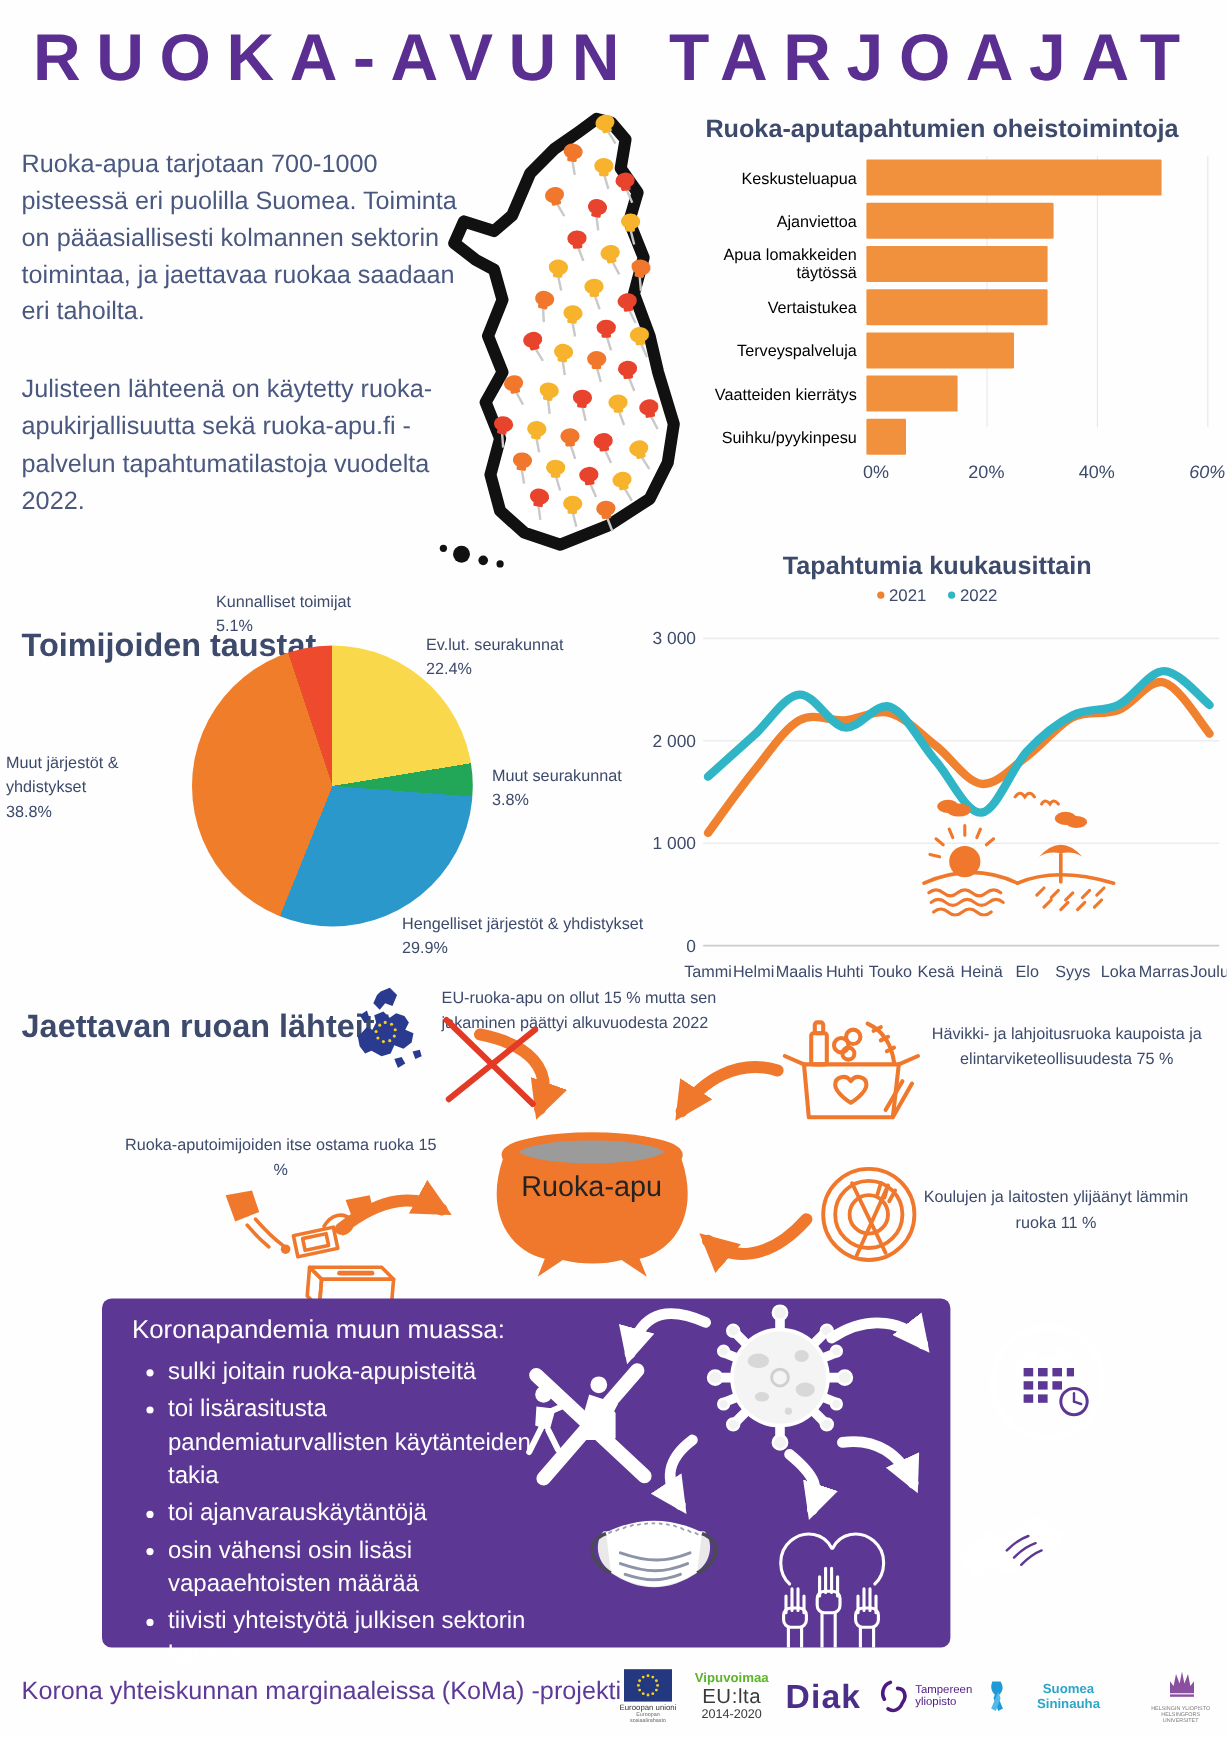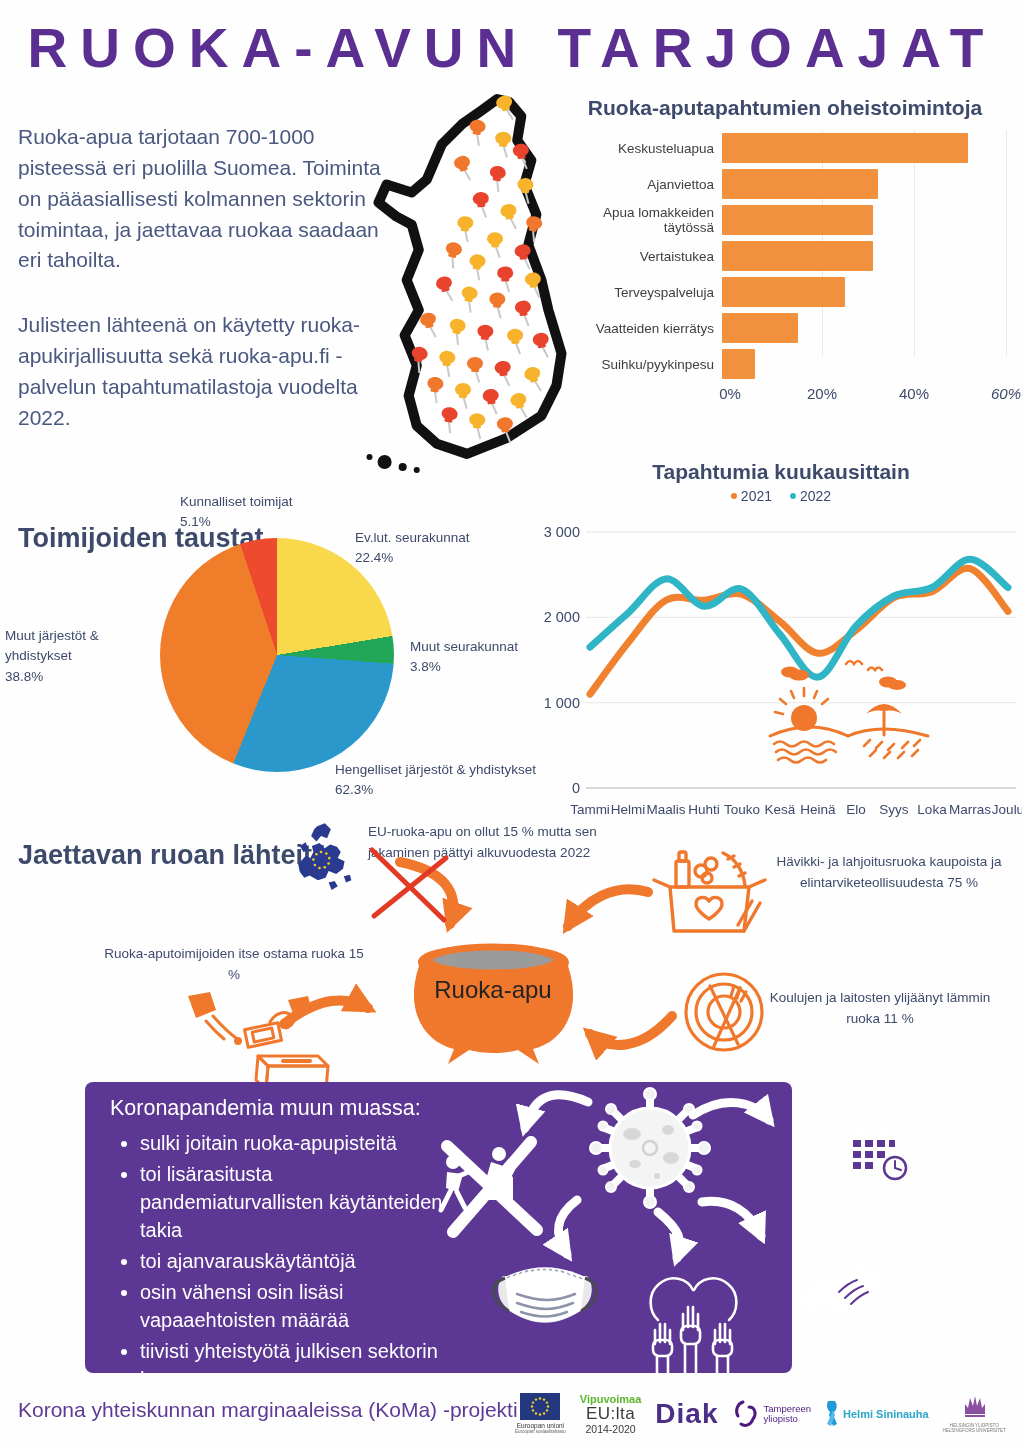--- a/index.html
+++ b/index.html
@@ -15,21 +15,21 @@
 
   .finland-wrap{position:absolute;left:352px;top:84px;width:230px;height:392px;}
 
   
   .bar-section{position:absolute;left:552px;top:96px;width:466px;}
   .chart-title{margin:0;text-align:center;font-size:21px;font-weight:800;color:#3d4a6b;}
   .bar-body{position:relative;margin-top:10px;}
   .bar-grid{position:absolute;left:178px;right:12px;top:0;bottom:26px;}
   .bar-grid i{position:absolute;top:0;bottom:0;width:1px;background:#e9e9e9;}
   .bar-row{display:flex;align-items:center;height:36px;position:relative;}
-  .bar-label{width:170px;padding-right:8px;text-align:right;font-size:13.5px;color:#404040;flex:none;}
+  .bar-label{width:170px;padding-right:8px;text-align:right;font-size:13.5px;color:#000000;flex:none;}
   .bar-track{flex:1;height:30px;margin-right:12px;position:relative;}
   .bar-fill{height:100%;border-radius:1px;}
   .bar-axis{position:relative;margin-left:178px;margin-right:12px;height:22px;margin-top:3px;}
   .bar-axis span{position:absolute;transform:translateX(-50%);font-size:15px;color:#3d4a6b;}
 
   
   .line-section{position:absolute;left:540px;top:460px;width:482px;}
   .legend{display:flex;justify-content:center;gap:18px;margin-top:4px;font-size:14px;color:#3d4a6b;}
   .legend .item{display:flex;align-items:center;gap:4px;}
   .legend .dot{width:6px;height:6px;border-radius:50%;display:inline-block;}
@@ -424,21 +424,21 @@
   <div class="pie-label" style="left:355px;top:528px;width:170px;">
     <span>Ev.lut. seurakunnat</span><br>
     <span>22.4%</span>
   </div>
   <div class="pie-label" style="left:410px;top:637px;width:160px;">
     <span>Muut seurakunnat</span><br>
     <span>3.8%</span>
   </div>
   <div class="pie-label" style="left:335px;top:760px;width:250px;">
     <span>Hengelliset järjestöt &amp; yhdistykset</span><br>
-    <span>62.3%</span>
+    <span>29.9%</span>
   </div>
   <div class="pie-label" style="left:5px;top:626px;width:145px;">
     <span>Muut järjestöt &amp; yhdistykset</span><br>
     <span>38.8%</span>
   </div>
 
   <h2 class="sources-heading">Jaettavan ruoan lähteitä</h2>
 
   <svg class="eu-map" viewBox="0 0 100 105">
     <g fill="#2a3b8f">
@@ -737,21 +737,21 @@
         <div>Tampereen</div>
         <div>yliopisto</div>
       </div>
     </div>
     <div class="logo logo-pori">
       <svg width="14" height="28" viewBox="0 0 14 28">
         <path d="M3,1 L10,1 C13,6 12,10 7,14 C2,10 1,6 3,1 Z" fill="#1f9ad6"></path>
         <path d="M6,10 L12,24 8,26 4,15 Z" fill="#1f9ad6"></path>
         <path d="M8,10 L2,24 6,26 10,15 Z" fill="#54b8e8"></path>
       </svg>
-      <div class="txt">Helmi Sininauha</div>
+      <div class="txt">Suomea Sininauha</div>
     </div>
     <div class="logo logo-hy">
       <svg width="26" height="26" viewBox="0 0 26 26">
         <path d="M4,20 L4,10 7,14 9,4 12,12 14,2 16,12 19,4 21,14 24,10 24,20 Z" fill="#8a4fa0"></path>
         <rect x="4" y="21" width="20" height="2" fill="#8a4fa0"></rect>
       </svg>
       <div class="txt">
         <div>HELSINGIN YLIOPISTO</div>
         <div>HELSINGFORS UNIVERSITET</div>
       </div>

